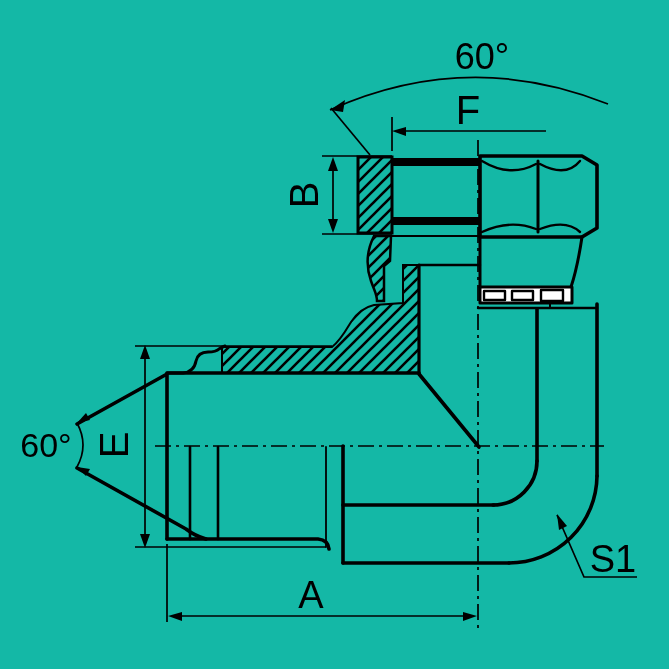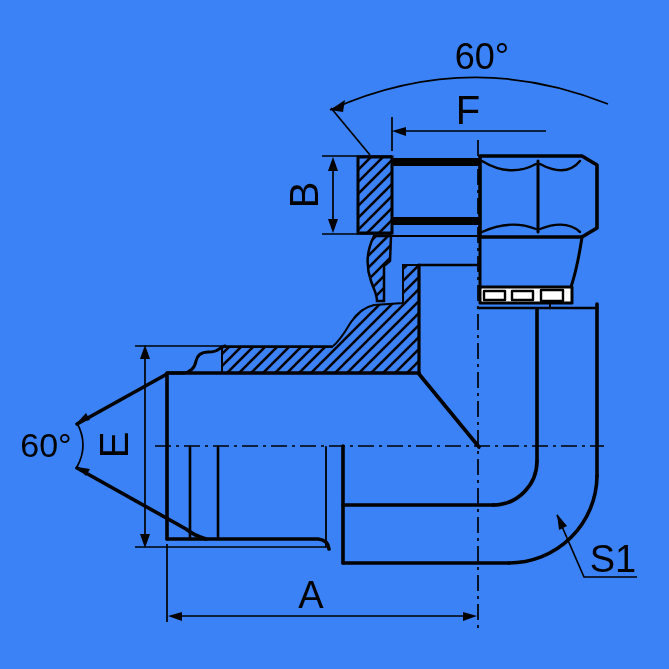--- a/index.html
+++ b/index.html
@@ -1,16 +1,16 @@
 <!DOCTYPE html>
 <html><head>
 <meta charset="utf-8">
 <style>
   html,body{margin:0;padding:0;background:#ffffff;}
-  .page{width:669px;height:669px;background:#3b82f6;position:relative;overflow:hidden;}
+  .page{width:669px;height:669px;background:#14b8a6;position:relative;overflow:hidden;}
   svg{display:block;}
   text{font-family:"Liberation Sans","DejaVu Sans",sans-serif;fill:#000;}
   .lbl{font-size:40px;}
   .lbl-sm{font-size:34px;}
   .lbl-md{font-size:36px;}
   .lbl-a{font-size:38px;}
 </style>
 </head>
 <body>
 

